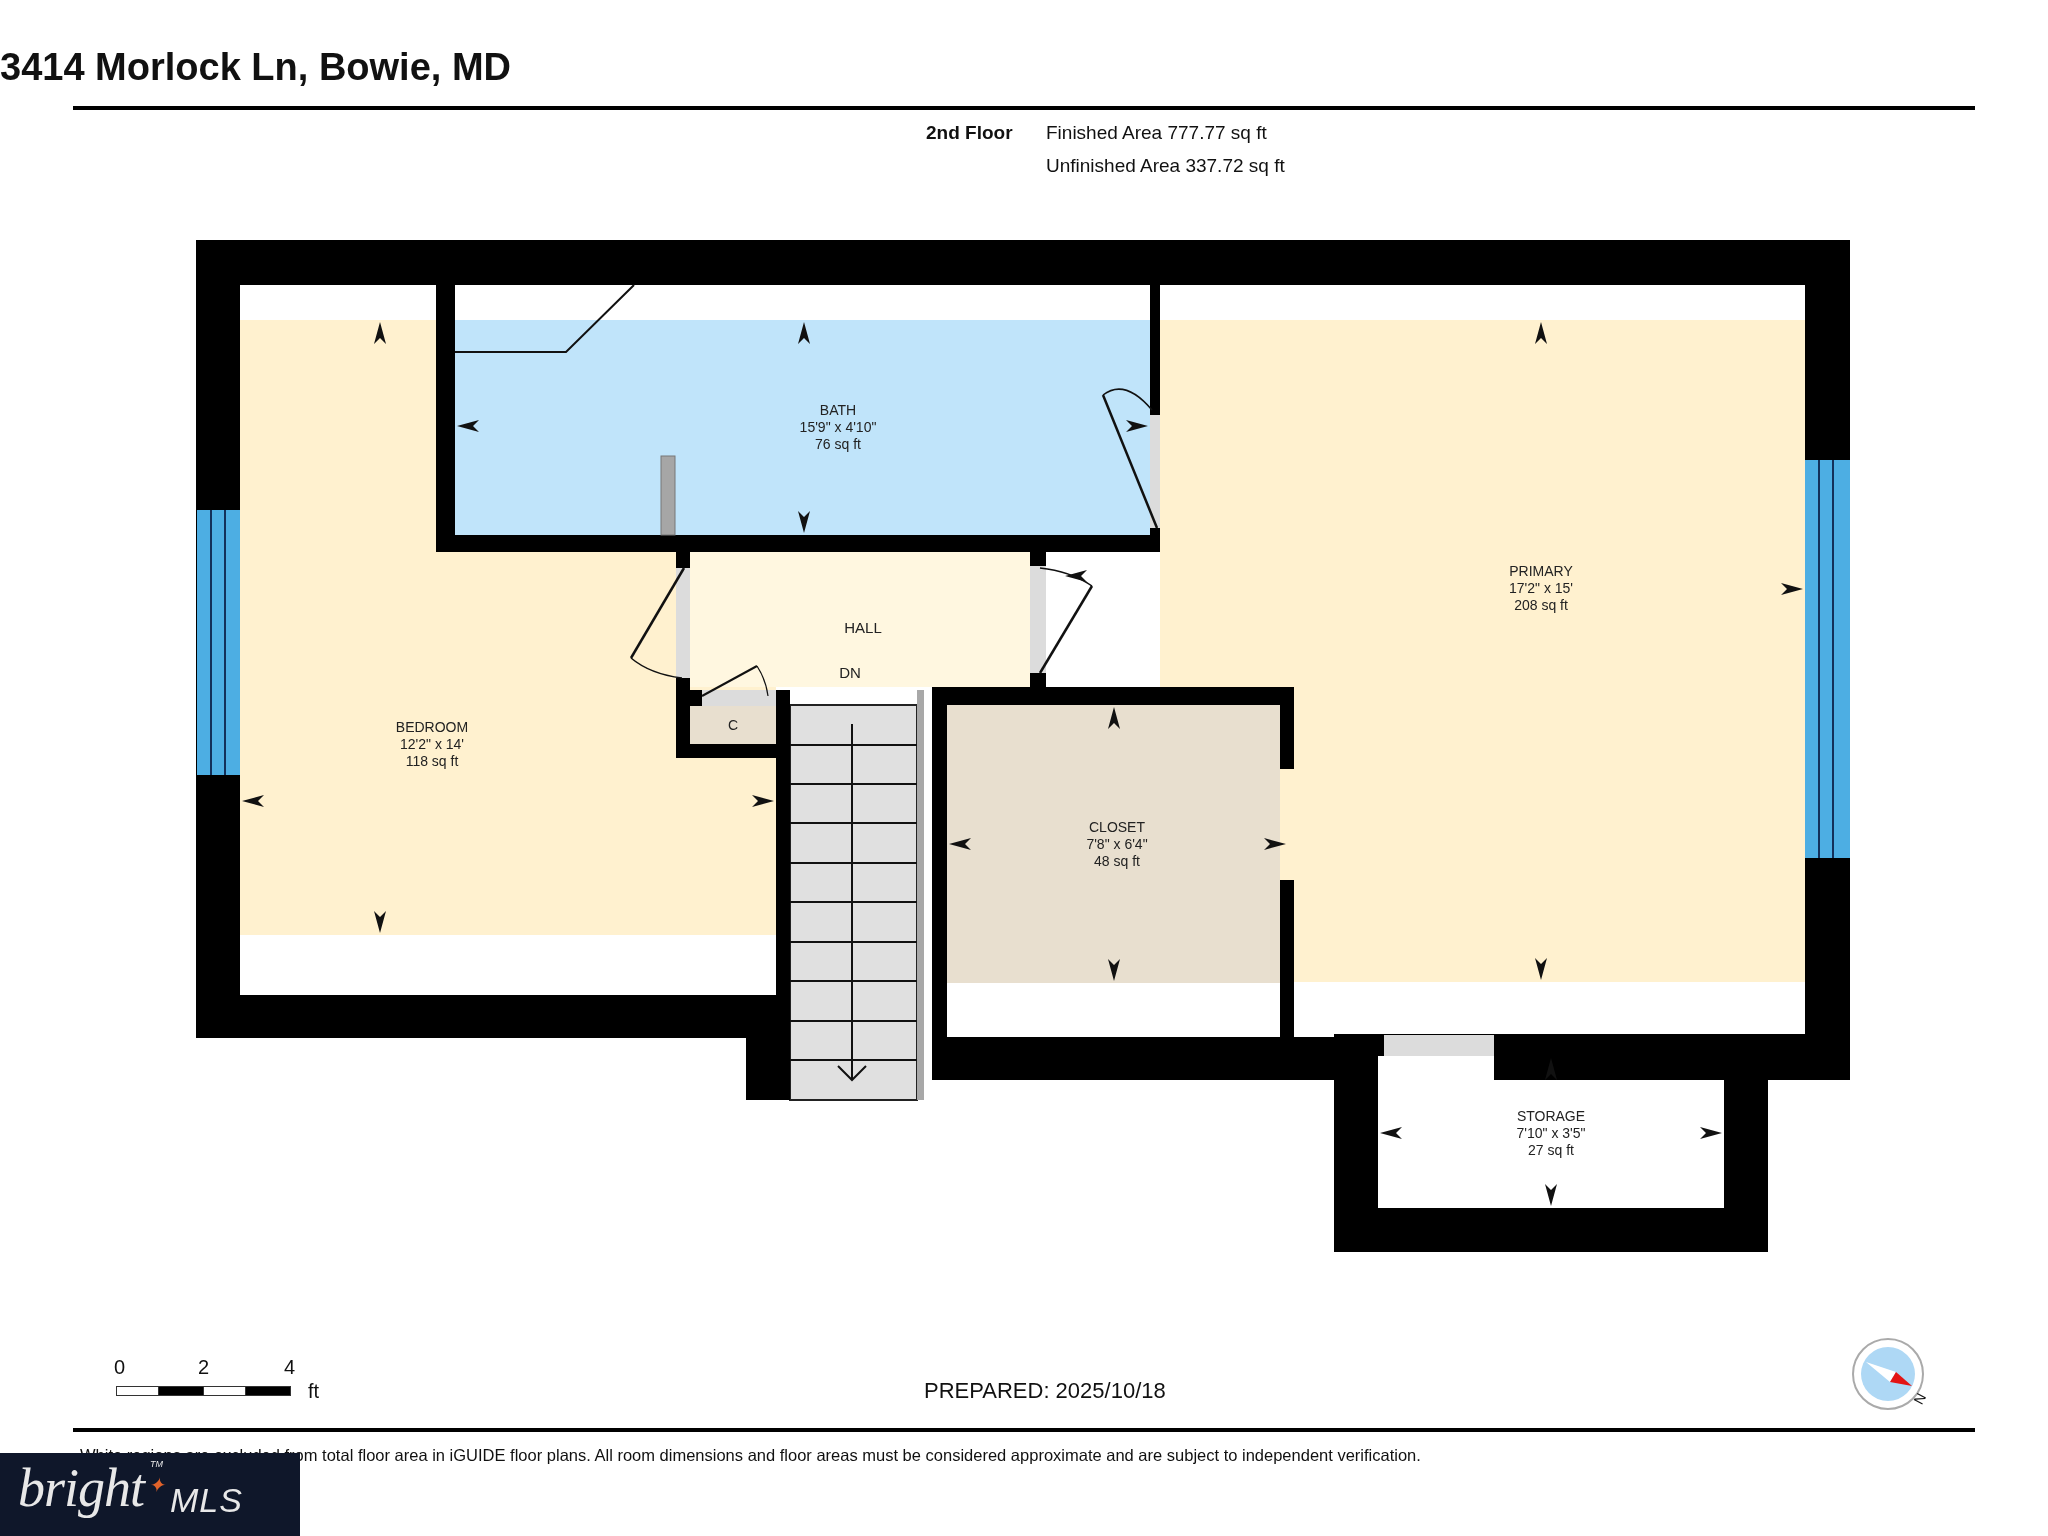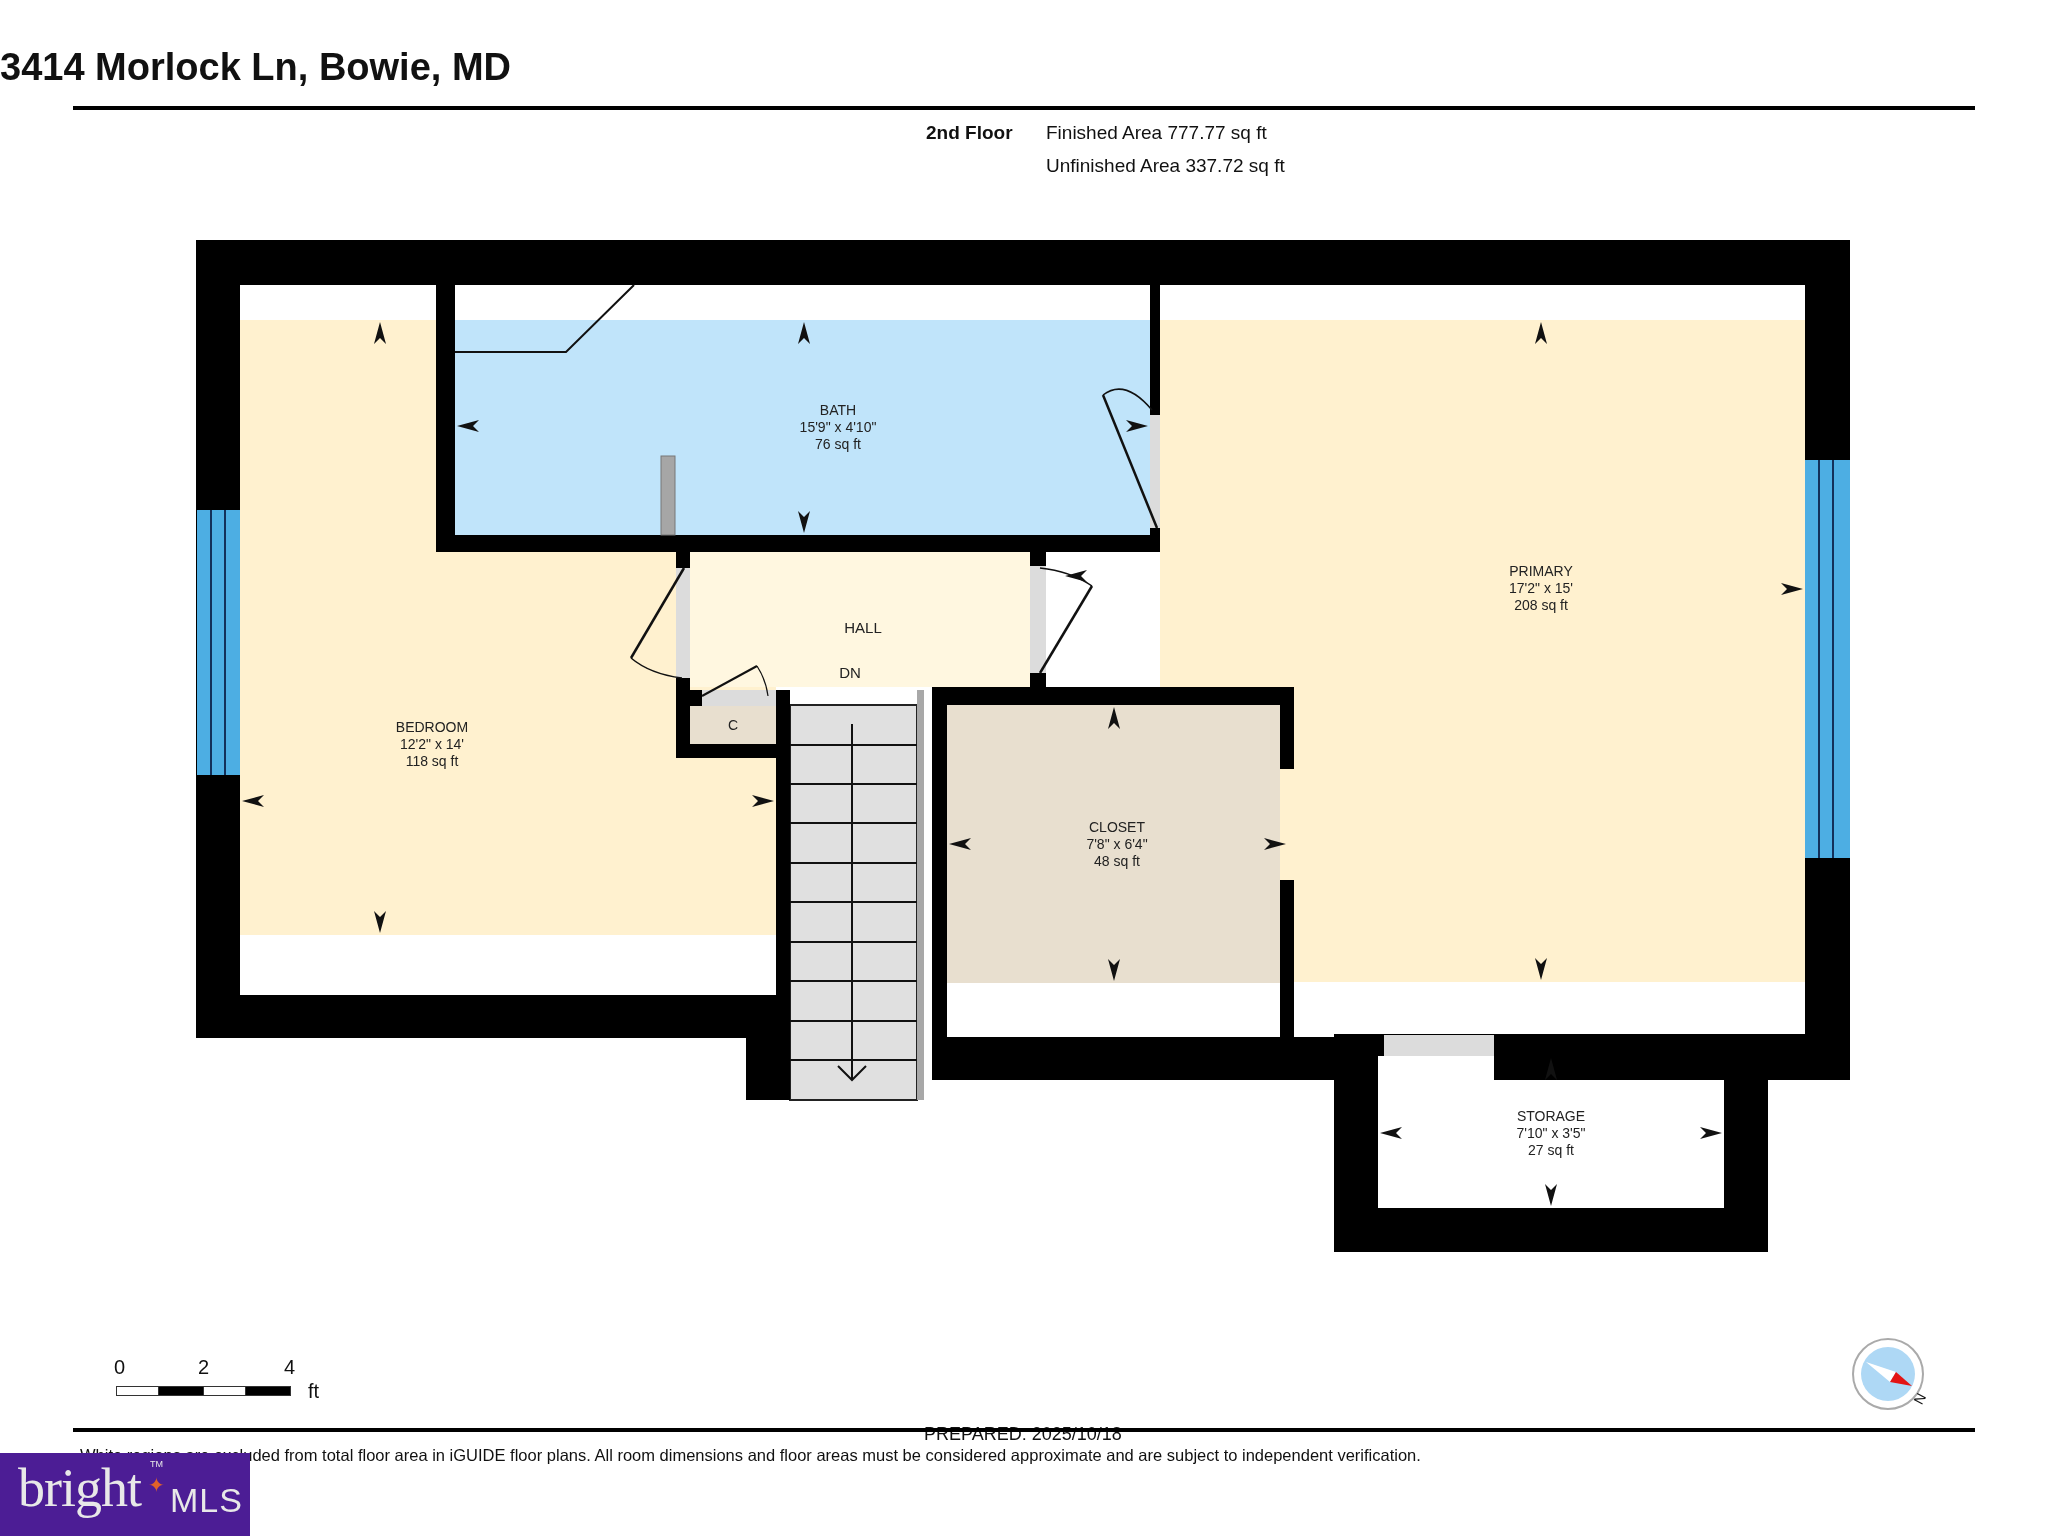--- a/index.html
+++ b/index.html
@@ -10,24 +10,24 @@
   .rule { position: absolute; left: 73px; width: 1902px; height: 4px; background: #000; }
   .floor-label { position: absolute; left: 926px; top: 122px; font-size: 19px; font-weight: bold; }
   .area-line { position: absolute; left: 1046px; font-size: 19px; }
   .plan { position: absolute; left: 0; top: 0; }
   .room-label { font-family: "Liberation Sans", sans-serif; font-size: 14px; fill: #222; text-anchor: middle; }
   .room-label-lg { font-family: "Liberation Sans", sans-serif; font-size: 15px; fill: #222; text-anchor: middle; }
   .scale { position: absolute; left: 112px; top: 1356px; }
   .scale-num { position: absolute; top: 0; font-size: 20px; }
   .scale-unit { position: absolute; left: 196px; top: 24px; font-size: 20px; text-align: center; }
   .scale-bar { position: absolute; top: 30px; height: 10px; border: 1px solid #333; box-sizing: border-box; }
-  .prepared { position: absolute; left: 924px; top: 1378px; font-size: 18px; margin-top: 46px; }
+  .prepared { position: absolute; left: 924px; top: 1378px; font-size: 22px; }
   .disclaimer { position: absolute; left: 80px; top: 1446px; font-size: 16.5px; color: #111; white-space: nowrap; }
   .compass { position: absolute; left: 1852px; top: 1334px; }
-  .brand { position: absolute; left: 0; top: 1453px; width: 250px; height: 83px; background: #4c1d95; }
+  .brand { position: absolute; left: 0; top: 1453px; width: 300px; height: 83px; background: #0f172a; font-style: italic; }
   .brand-word { position: absolute; left: 18px; top: 4px; font-family: "Liberation Serif", serif; font-size: 54px; color: #e8e8e8; letter-spacing: -1px; }
   .brand-mls { position: absolute; left: 170px; top: 28px; font-size: 34px; color: #e8e8e8; letter-spacing: 1px; }
   .brand-tm { position: absolute; left: 150px; top: 6px; font-size: 9px; color: #e8e8e8; text-align: center; }
   .brand-star { position: absolute; left: 148px; top: 20px; color: #e0622a; font-size: 20px; }
 </style>
 </head>
 <body>
 
 <div class="title">3414 Morlock Ln, Bowie, MD</div>
 <div class="rule" style="top:106px;"></div>

